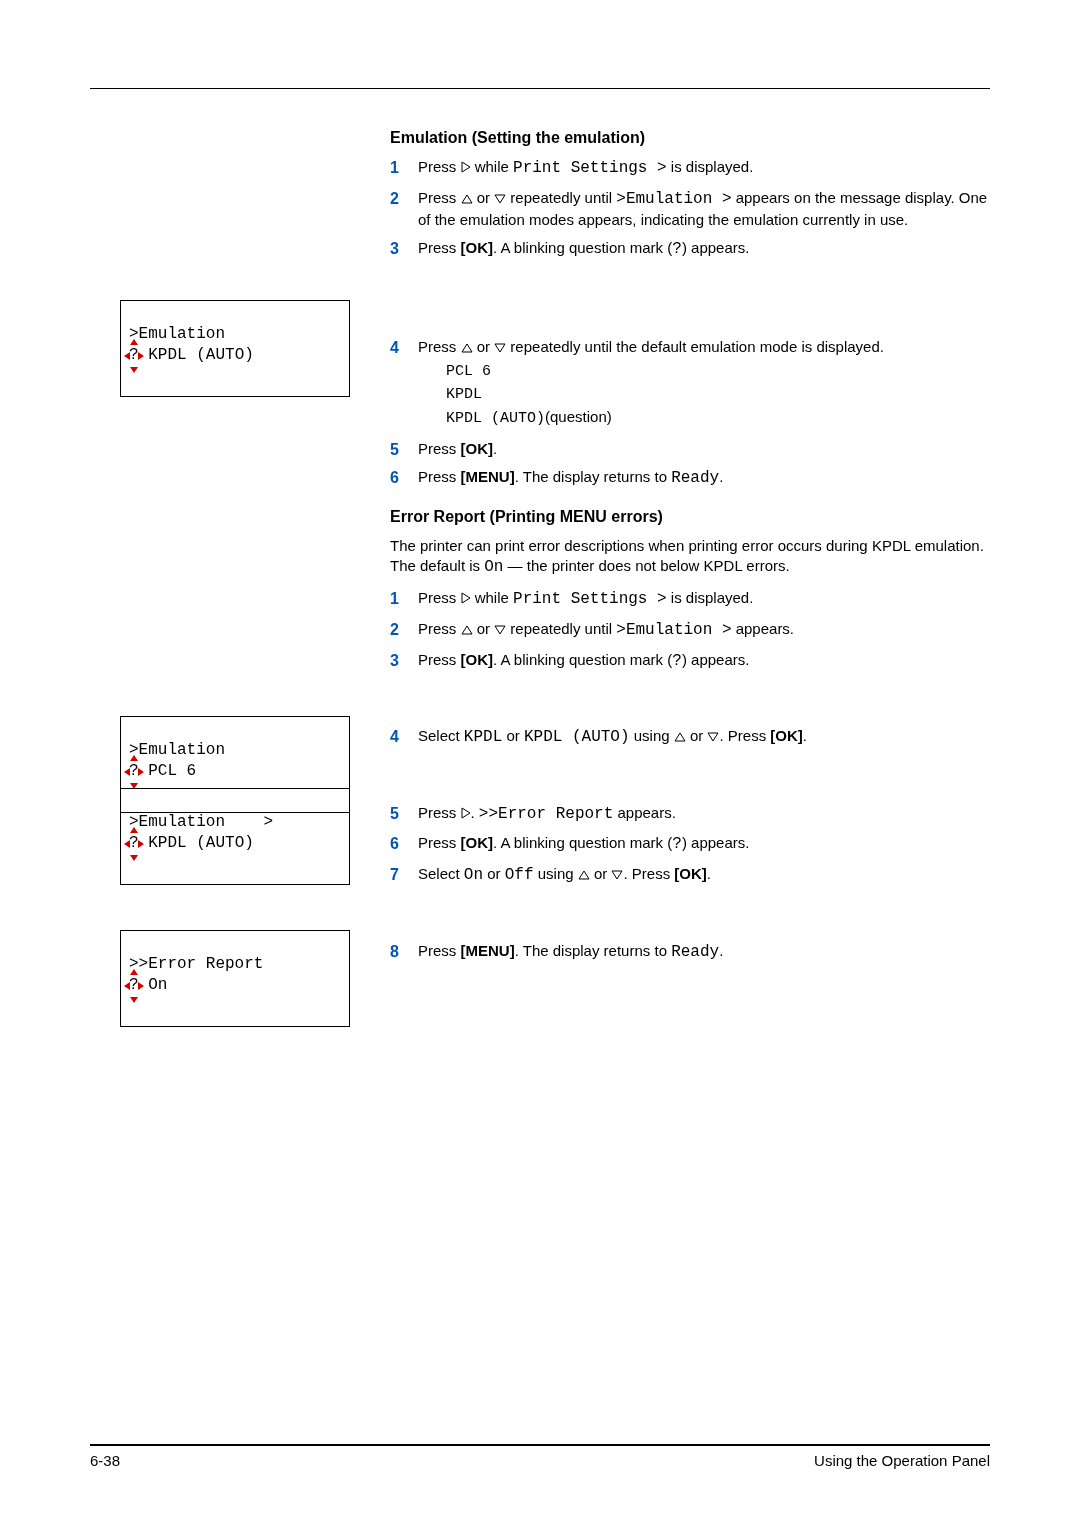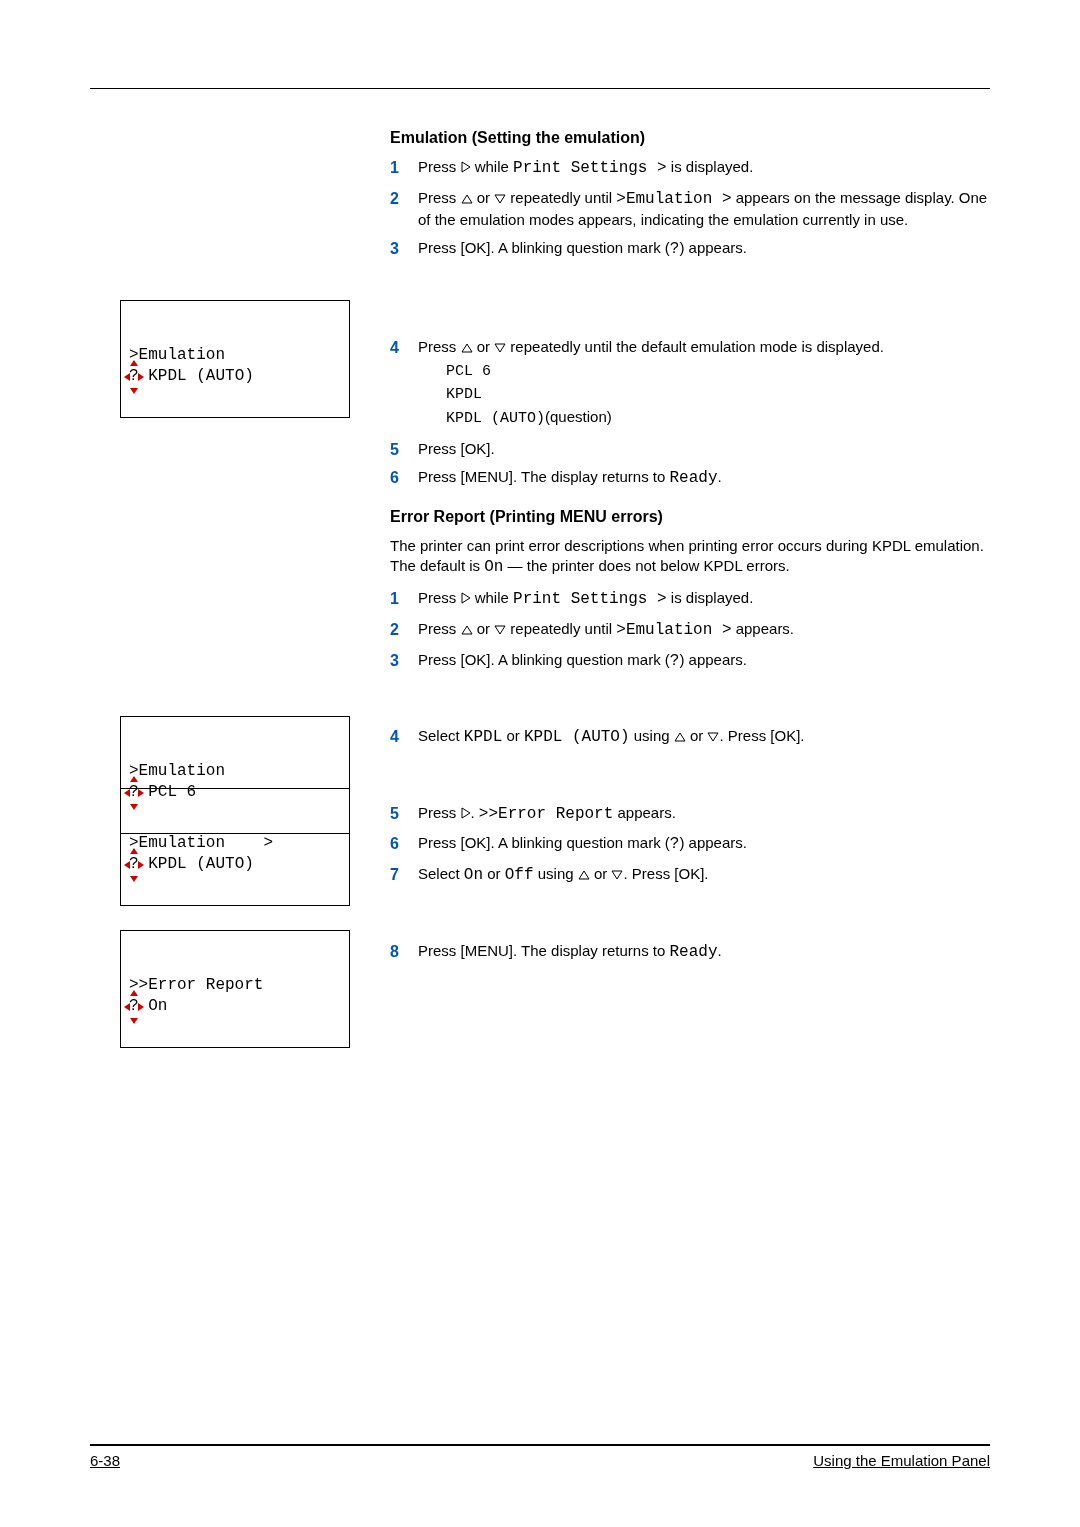--- a/index.html
+++ b/index.html
@@ -54,21 +54,21 @@
     font-family: Liberation Mono, monospace;
     font-size: 16px;
   }
   .panel-col {
     position: absolute;
     left: 120px;
     width: 230px;
   }
   .display-box {
     border: 1.2px solid #000;
-    padding: 22px 6px 8px 8px;
+    padding: 1px 6px 8px 8px;
     line-height: 1.35;
     font-family: "Courier New", monospace;
     font-size: 16px;
     white-space: pre;
     position: relative;
   }
   .blink-wrap {
     position: relative;
     display: inline-block;
   }
@@ -108,32 +108,31 @@
     font-family: "Courier New", monospace;
     font-size: 15px;
     line-height: 1.5;
     margin-left: 28px;
   }
   .footer {
     position: absolute;
     bottom: 58px;
     left: 90px;
     right: 90px;
-    text-decoration: underline;
   }
   .footer-rule {
     border-top: 2px solid #000;
     margin-bottom: 6px;
   }
   .footer-row {
     display: flex;
     justify-content: space-between;
     font-size: 15px;
   }
-  b { font-weight: normal; }
+  b { font-weight: bold; }
 </style>
 </head>
 <body>
 
 <div class="top-rule"></div>
 
 <div class="panel-col" style="top:300px">
   <div class="display-box">
 <span>&gt;Emulation</span>
 <span class="blink-wrap"><span class="tri tri-up"></span><span class="tri tri-down"></span><span class="tri tri-left"></span><span class="tri tri-right"></span><span>?</span></span><span> KPDL (AUTO)</span>
@@ -248,15 +247,15 @@
       <span>Press </span><b>[MENU]</b><span>. The display returns to </span><span class="mono">Ready</span><span>.</span>
     </li>
   </ol>
 
 </div>
 
 <div class="footer">
   <div class="footer-rule"></div>
   <div class="footer-row">
     <span>6-38</span>
-    <span>Using the Emulation Panel</span>
+    <span>Using the Operation Panel</span>
   </div>
 </div>
 
 </body></html>

